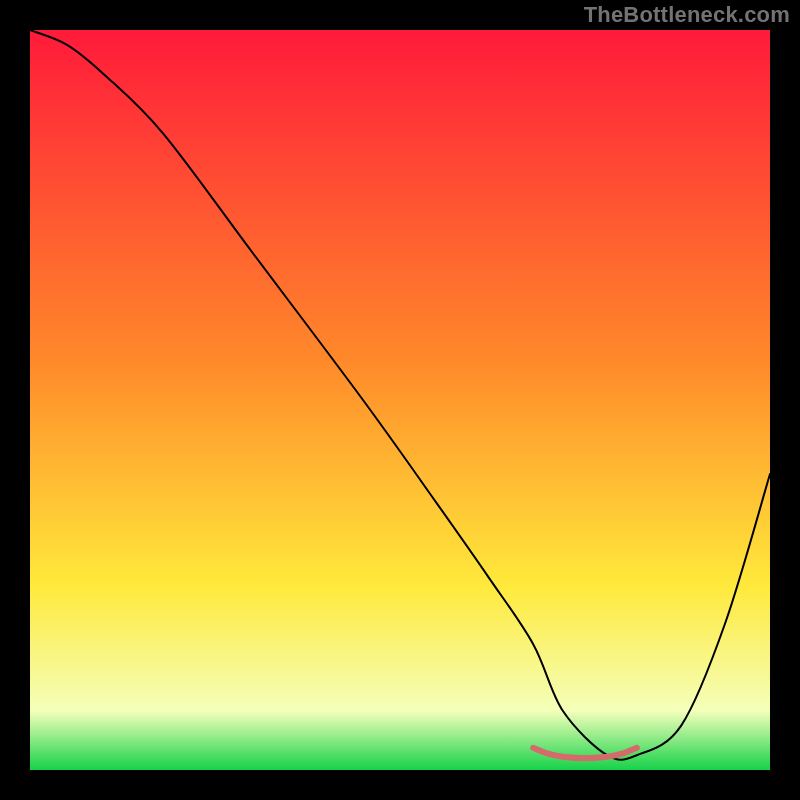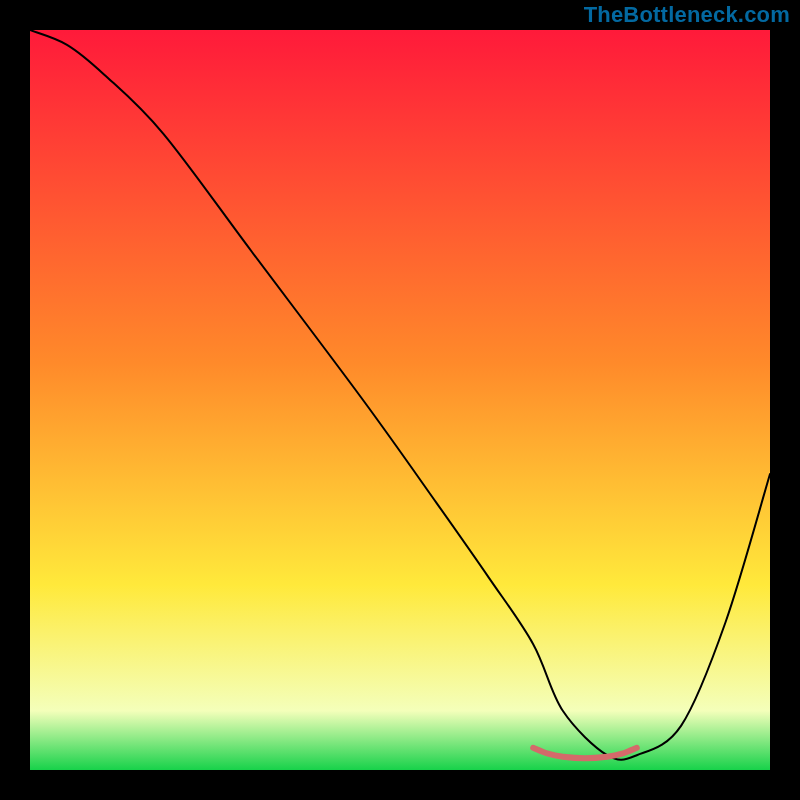--- a/index.html
+++ b/index.html
@@ -14,21 +14,21 @@
   .frame {
     position: relative;
     width: 800px;
     height: 800px;
     background: #000;
   }
   .watermark {
     position: absolute;
     top: 2px;
     right: 10px;
-    color: #0369a1;
+    color: #737373;
     font-size: 22px;
     font-weight: 600;
     letter-spacing: 0.2px;
     z-index: 5;
     pointer-events: none;
   }
   .plot {
     position: absolute;
     left: 30px;
     top: 30px;

